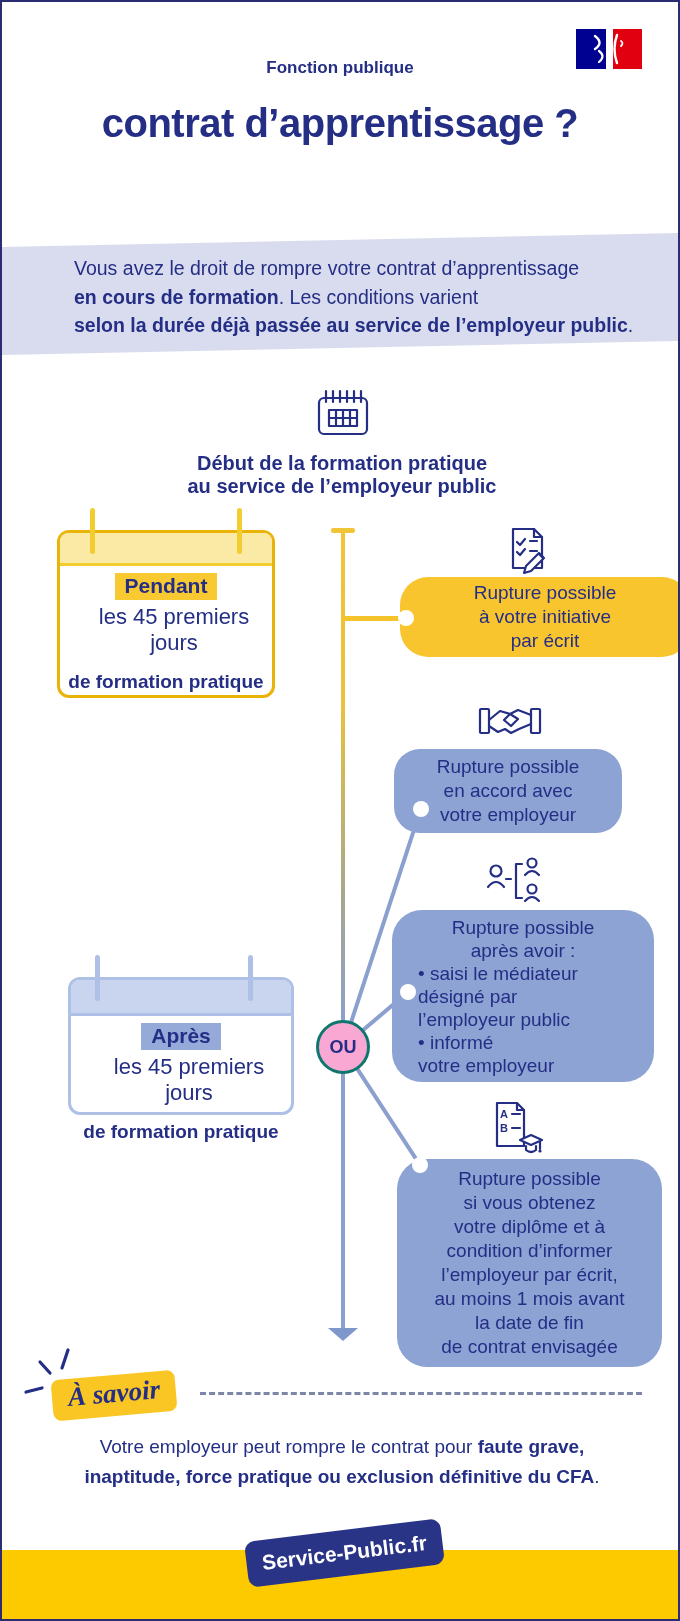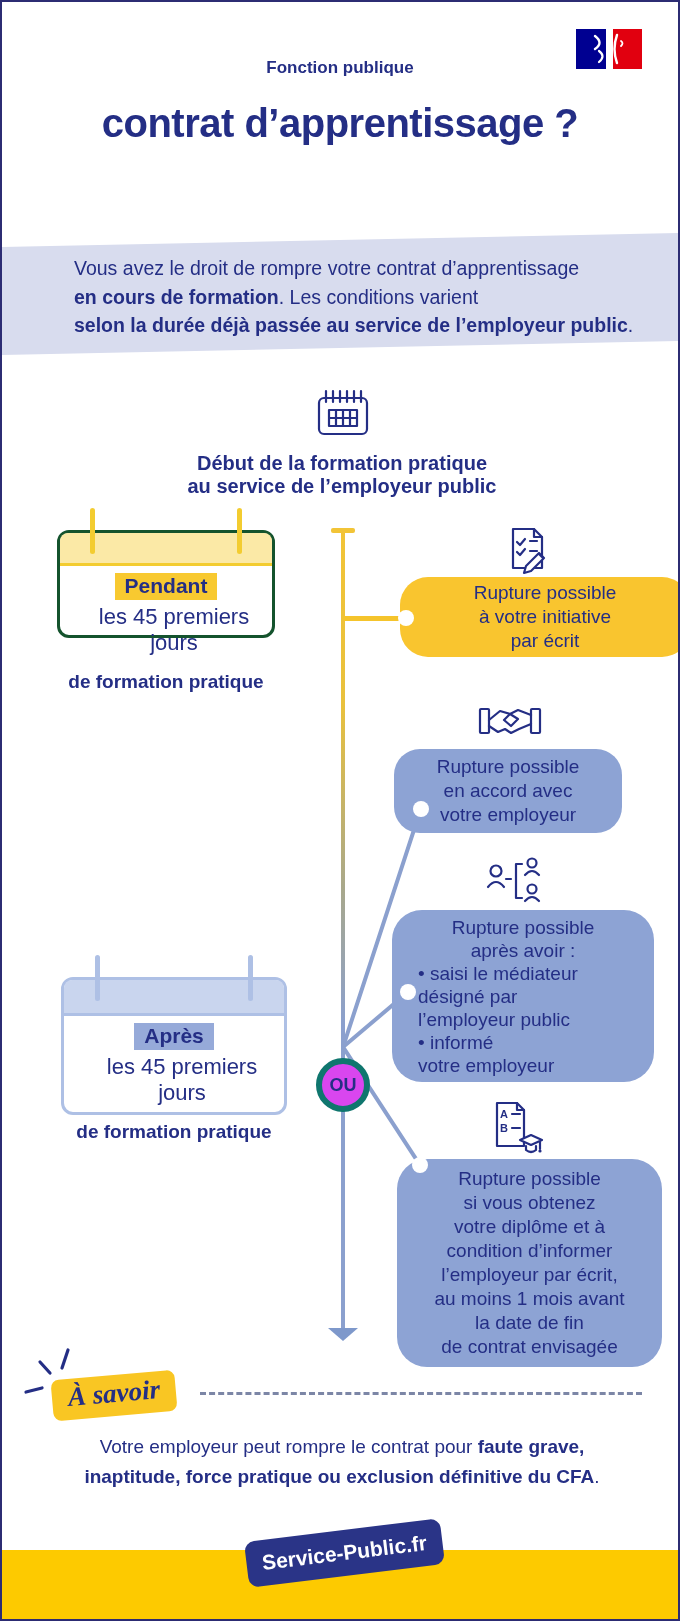--- a/index.html
+++ b/index.html
@@ -29,28 +29,28 @@
          background:linear-gradient(#f2c437 0%,#e9c13d 22%,#a8a88c 45%,#8ba0ce 62%,#8ba0ce 100%);}
   .vcap{position:absolute;left:329px;top:526px;width:24px;height:5px;background:#f2c437;border-radius:2px;}
   .varrow{position:absolute;left:326px;top:1326px;width:0;height:0;
           border-left:15px solid transparent;border-right:15px solid transparent;
           border-top:13px solid #7e98cb;}
   .link{position:absolute;height:4px;background:#8ba0ce;border-radius:2px;
         transform-origin:0 50%;z-index:1;}
   .link-yellow{position:absolute;left:341px;top:614px;width:64px;height:5px;
                background:#f5c42c;z-index:1;}
   .dot{position:absolute;width:16px;height:16px;border-radius:50%;background:#fff;z-index:6;}
-  .ou{position:absolute;left:314px;top:1056px;width:54px;height:54px;border-radius:50%;
-      background:#d946ef;border:6px solid #0f766e;box-sizing:border-box;z-index:5;
+  .ou{position:absolute;left:314px;top:1018px;width:54px;height:54px;border-radius:50%;
+      background:#f9a8d4;border:3px solid #0f766e;box-sizing:border-box;z-index:5;
       display:flex;align-items:center;justify-content:center;
       font-size:18px;font-weight:800;}
   
   .cal-card{position:absolute;border-radius:12px;background:#fff;box-sizing:border-box;z-index:2;}
-  .cal-yellow{left:55px;top:528px;width:218px;height:108px;border:3px solid #14532d;}
-  .cal-blue{left:59px;top:975px;width:226px;height:138px;border:3px solid #aec0e5;}
+  .cal-yellow{left:55px;top:528px;width:218px;height:168px;border:3px solid #eab308;}
+  .cal-blue{left:66px;top:975px;width:226px;height:138px;border:3px solid #aec0e5;}
   .strip{height:30px;border-radius:8px 8px 0 0;}
   .strip-yellow{background:#fbe9a6;border-bottom:3px solid #f3cc30;}
   .strip-blue{background:#c9d5ee;border-bottom:3px solid #aec0e5;height:33px;}
   .ring{position:absolute;width:5px;height:46px;border-radius:3px;z-index:3;}
   .ring-yellow{background:#f3cc30;top:506px;}
   .ring-blue{background:#aec0e5;top:953px;}
   .cal-body{text-align:center;padding-top:7px;}
   .hl{display:inline-block;padding:1px 10px 2px;font-weight:700;font-size:21px;}
   .hl-yellow{background:#f8c930;}
   .hl-blue{background:#96aad9;}

